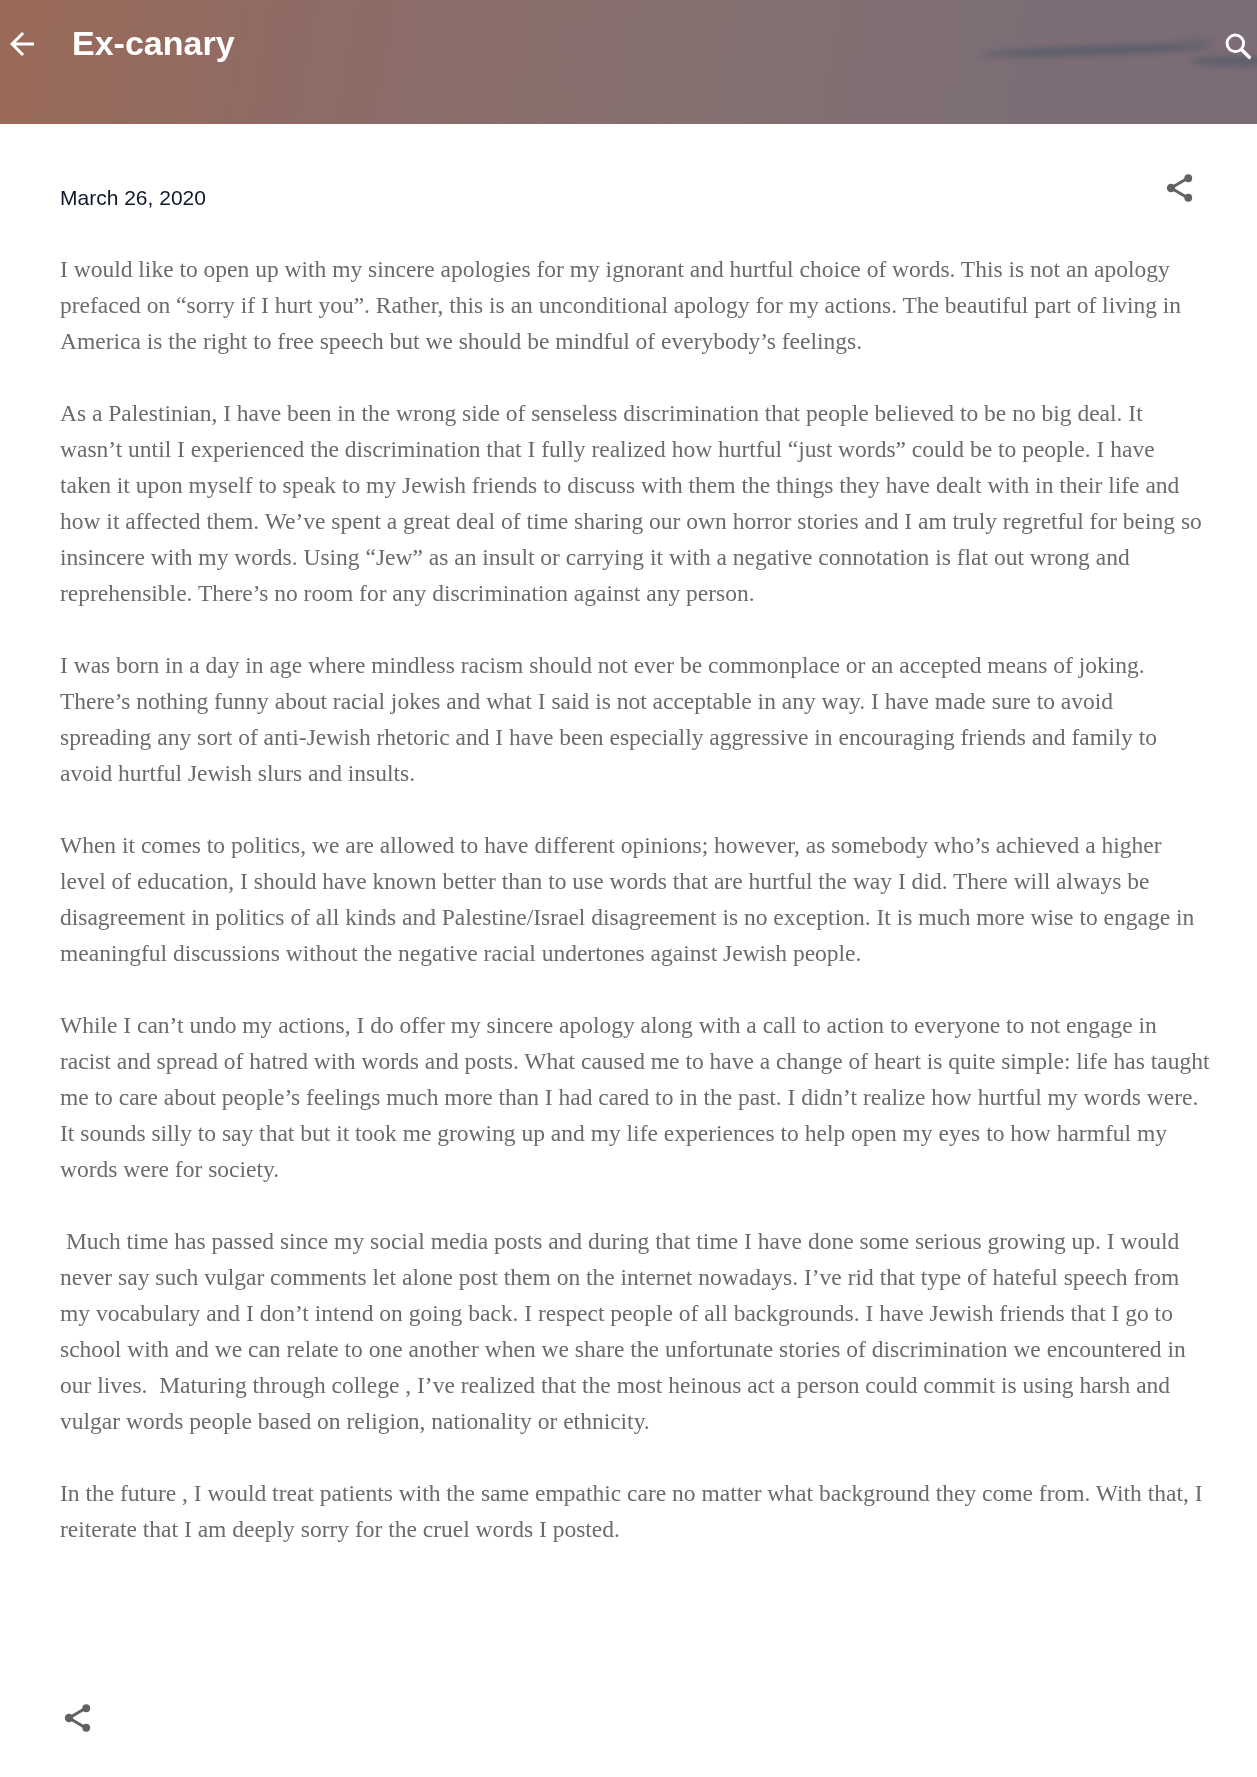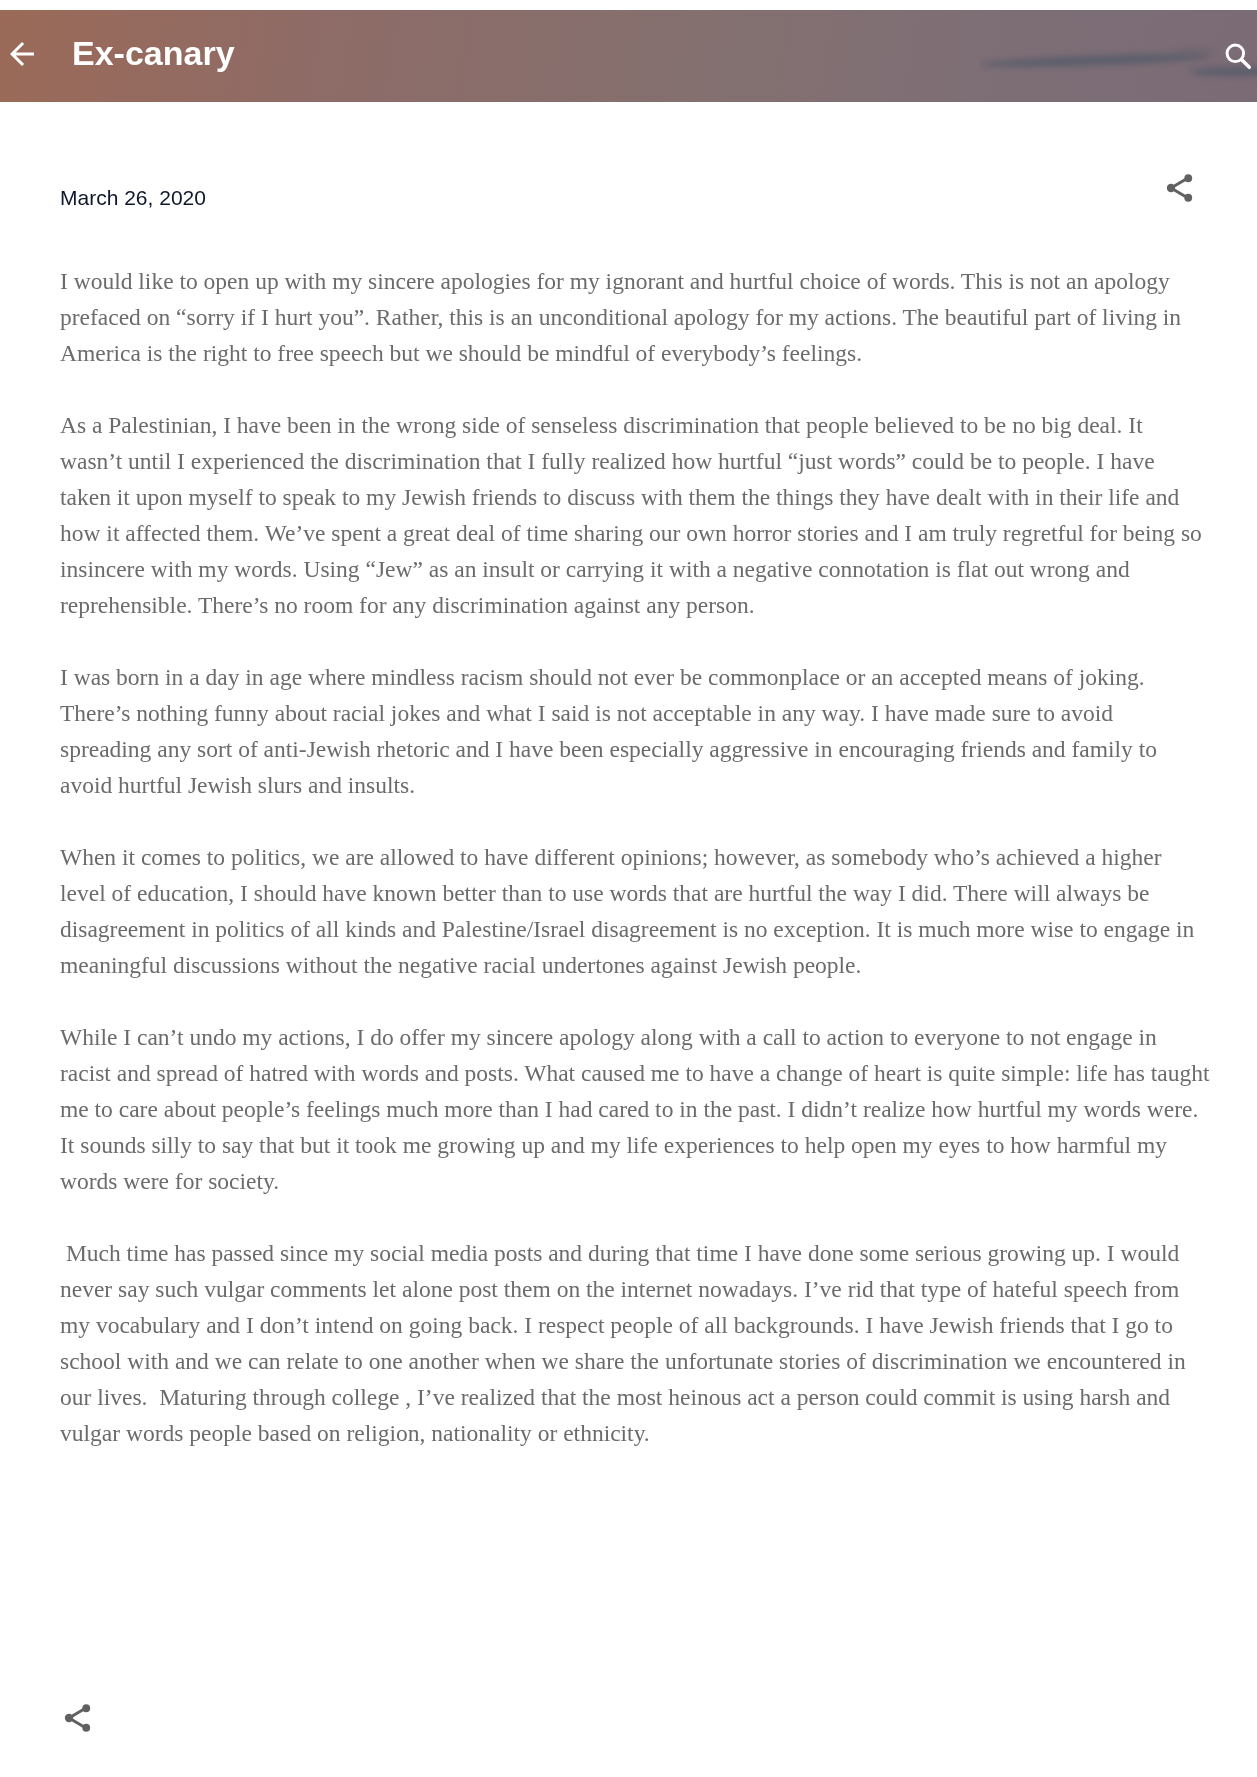--- a/index.html
+++ b/index.html
@@ -1,19 +1,19 @@
 <!DOCTYPE html>
 <html><head>
 <meta charset="utf-8">
 <style>
   html, body { margin: 0; padding: 0; background: #ffffff; }
   body { width: 1257px; height: 1777px; overflow: hidden; position: relative; }
 
   .header {
-    position: absolute; left: 0; top: 10px; width: 1257px; height: 92px;
+    position: absolute; left: 0; top: 0; width: 1257px; height: 124px;
     background: linear-gradient(100deg, #9b6a58 0%, #8e6b66 25%, #84706f 55%, #7d6e76 80%, #7a6b75 100%);
     overflow: hidden;
   }
   .cloud { position: absolute; border-radius: 50%; background: #4f5868; filter: blur(3px); opacity: .75; }
   .cloud.c1 { left: 980px; top: 46px; width: 230px; height: 9px; transform: rotate(-2deg); }
   .cloud.c2 { left: 1190px; top: 57px; width: 90px; height: 9px; opacity: .7; }
   .cloud.c3 { left: 1175px; top: 39px; width: 40px; height: 4px; opacity: .4; }
 
   .back-btn { position: absolute; left: 4px; top: 26px; width: 36px; height: 36px; cursor: pointer; }
   .blog-title {
@@ -26,21 +26,21 @@
   .post-date {
     position: absolute; left: 60px; top: 184px;
     font-family: "Liberation Sans", sans-serif; font-size: 21px; color: #0f172a; line-height: 28px;
   }
   .share-top { position: absolute; left: 1162px; top: 170px; width: 36px; height: 36px; cursor: pointer; }
 
   .post-body {
     position: absolute; left: 60px; top: 251px; width: 1150px;
     font-family: "Liberation Serif", serif; font-size: 23.5px; line-height: 36px; color: #6b6b6b;
   }
-  .post-body p { margin: 12px 0 36px 0; white-space: normal; }
+  .post-body p { margin: 0 0 36px 0; white-space: normal; }
 
   .share-bottom { position: absolute; left: 60px; top: 1700px; width: 36px; height: 36px; cursor: pointer; }
 </style>
 </head>
 <body>
 
 <div class="header">
   <div class="cloud c1"></div>
   <div class="cloud c2"></div>
   <div class="cloud c3"></div>
@@ -73,20 +73,21 @@
   </svg>
 </div>
 
 <div class="post-body">
   <p>I would like to open up with my sincere apologies for my ignorant and hurtful choice of words. This is not an apology prefaced on “sorry if I hurt you”. Rather, this is an unconditional apology for my actions. The beautiful part of living in America is the right to free speech but we should be mindful of everybody’s feelings.</p>
   <p>As a Palestinian, I have been in the wrong side of senseless discrimination that people believed to be no big deal. It wasn’t until I experienced the discrimination that I fully realized how hurtful “just words” could be to people. I have taken it upon myself to speak to my Jewish friends to discuss with them the things they have dealt with in their life and how it affected them. We’ve spent a great deal of time sharing our own horror stories and I am truly regretful for being so insincere with my words. Using “Jew” as an insult or carrying it with a negative connotation is flat out wrong and reprehensible. There’s no room for any discrimination against any person.</p>
   <p>I was born in a day in age where mindless racism should not ever be commonplace or an accepted means of joking. There’s nothing funny about racial jokes and what I said is not acceptable in any way. I have made sure to avoid spreading any sort of anti-Jewish rhetoric and I have been especially aggressive in encouraging friends and family to avoid hurtful Jewish slurs and insults.</p>
   <p>When it comes to politics, we are allowed to have different opinions; however,  as somebody who’s achieved a higher level of education, I should have known better than to use words that are hurtful the way I did. There will always be disagreement in politics of all kinds and Palestine/Israel disagreement is no exception. It is much more wise to engage in meaningful discussions without the negative racial undertones against Jewish people.</p>
   <p>While I can’t undo my actions, I do offer my sincere apology along with a call to action to everyone to not engage in racist and spread of hatred with words and posts. What caused me to have a change of heart is quite simple: life has taught me to care about people’s feelings much more than I had cared to in the past. I didn’t realize how hurtful my words were. It sounds silly to say that but it took me growing up and my life experiences to help open my eyes to how harmful my words were for society.</p>
   <p style="white-space: pre-wrap;"> Much time has passed since my social media posts and during that time I have done some serious growing up. I would never say such vulgar comments let alone post them on the internet nowadays. I’ve rid that type of hateful speech from my vocabulary and I don’t intend on going back. I respect people of all backgrounds. I have Jewish friends that I go to school with and we can relate to one another when we share the unfortunate stories of discrimination we encountered in our lives.  Maturing through college , I’ve realized that the most heinous act a person could commit is using harsh and vulgar words people based on religion, nationality or ethnicity.</p>
+  <p>In the future , I would treat patients with the same empathic care no matter what background they come from. With that, I reiterate that I am deeply sorry for the cruel words I posted.</p>
 </div>
 
 <div class="share-bottom">
   <svg width="36" height="36" viewBox="0 0 24 24">
     <line x1="6" y1="12" x2="17" y2="5.5" stroke="#616161" stroke-width="2"></line>
     <line x1="6" y1="12" x2="17" y2="18.5" stroke="#616161" stroke-width="2"></line>
     <circle cx="6" cy="12" r="2.8" fill="#616161"></circle>
     <circle cx="17.5" cy="5.5" r="2.6" fill="#616161"></circle>
     <circle cx="17.5" cy="18.5" r="2.6" fill="#616161"></circle>
   </svg>

